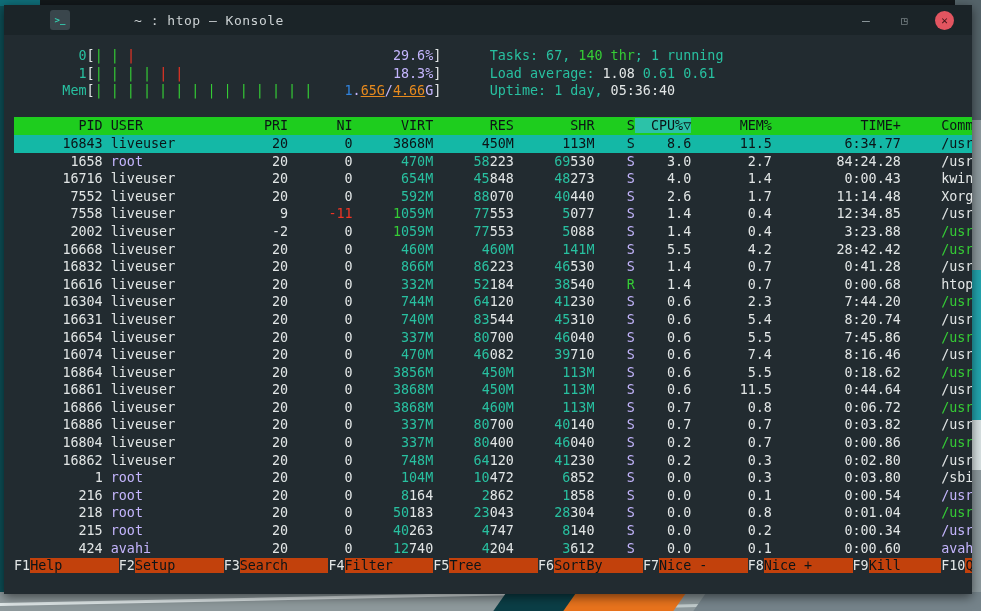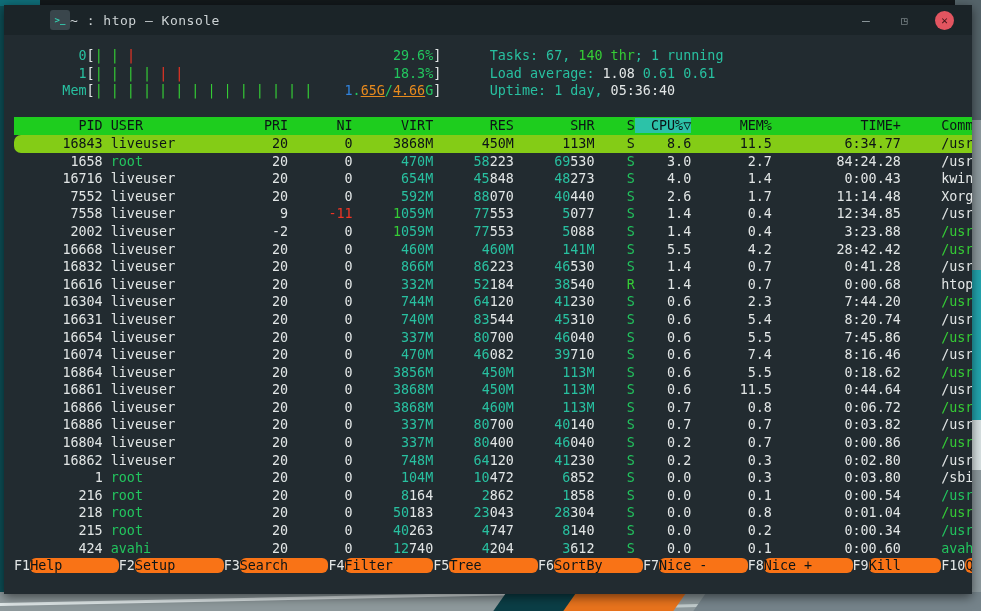--- a/index.html
+++ b/index.html
@@ -20,40 +20,40 @@
   .desktop-bottom .teal-wedge { position:absolute; left:500px; top:0; width:80px; height:19px; background:#0b3e46; transform:skewX(-35deg); }
   .desktop-bottom .orange-wedge { position:absolute; left:570px; top:0; width:110px; height:19px; background:#e8731d; transform:skewX(-35deg); }
   .desktop-bottom .gray-right { position:absolute; left:700px; top:0; width:300px; height:19px; background:#75838a; transform:skewX(-35deg); }
 
   
   .window { position:absolute; left:4px; top:5px; width:968px; height:589px;
     background:#222b30; box-shadow:0 3px 10px rgba(0,0,0,.55); }
   .titlebar { height:30px; background:#1b2428; display:flex; align-items:center; position:relative; }
   .app-icon { width:20px; height:20px; margin-left:46px; background:#3a464c; border-radius:3px;
     color:#35d0b2; font-size:9px; font-weight:bold; display:flex; align-items:center; justify-content:center; }
-  .title { color:#ccd2d4; font-family:"DejaVu Sans Mono",monospace; font-size:13px; letter-spacing:.5px; }
+  .title { margin-left:64px; color:#ccd2d4; font-family:"DejaVu Sans Mono",monospace; font-size:13px; letter-spacing:.5px; }
   .tb-buttons { position:absolute; right:18px; top:0; height:30px; display:flex; align-items:center; gap:24px; }
   .tb-min,.tb-max { color:#9aa5a8; font-size:13px; width:14px; text-align:center; cursor:default; }
   .tb-max { font-size:10px; }
   .tb-close { width:19px; height:19px; border-radius:50%; background:#e25560; color:#3c1216;
     font-size:11px; font-weight:bold; display:flex; align-items:center; justify-content:center; }
 
   
   .term { position:absolute; left:0; top:30px; right:0; bottom:0; overflow:hidden;
     padding:12px 0 0 10px; font-size:13.4px; color:#e2e6e6; }
   .line { height:17.6px; line-height:17.6px; white-space:pre; overflow:hidden; }
   .meter-inner { display:inline-flex; width:42ch; justify-content:space-between; vertical-align:top; white-space:pre; }
   .thead { background:#1ecd1e; width:120ch; }
   .row { width:120ch; }
-  .row.sel { background:#84cc16;border-radius:7px; }
+  .row.sel { background:#14b8a6; }
   .sort-bg { background:#2cc2a8;text-align:center; }
-  .c-w { color:#e2e6e6; } .c-gr { color:#22c55e; } .c-t { color:#28c0a0; }
+  .c-w { color:#e2e6e6; } .c-gr { color:#c4b5fd; } .c-t { color:#28c0a0; }
   .c-g { color:#35cd35; } .c-r { color:#ee3424; } .c-o { color:#e78a1e;text-decoration:underline; }
   .c-b { color:#3183dd; } .c-k { color:#0c1417; }
-  .fk-label { background:#f97316; color:#0c1417;border-radius:6px; }
+  .fk-label { background:#c2410c; color:#0c1417; }
 </style>
 </head>
 <body>
 
 <div class="desktop-top"></div>
 <div class="desktop-right"></div>
 <div class="desktop-bottom">
   <div class="streak1"></div>
   <div class="streak2"></div>
   <div class="teal-wedge"></div>

